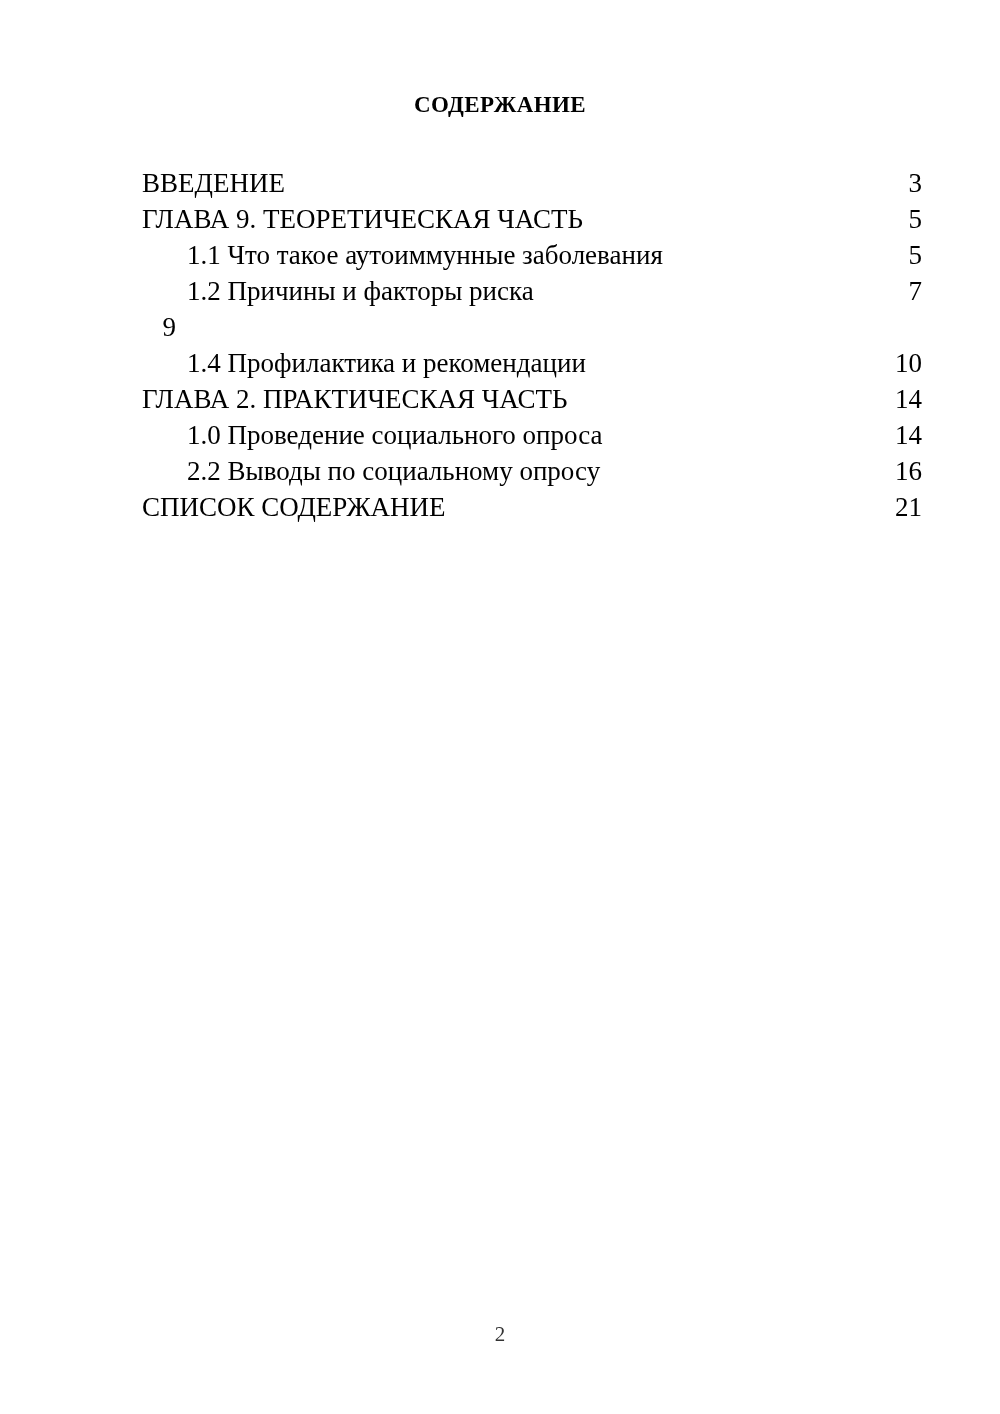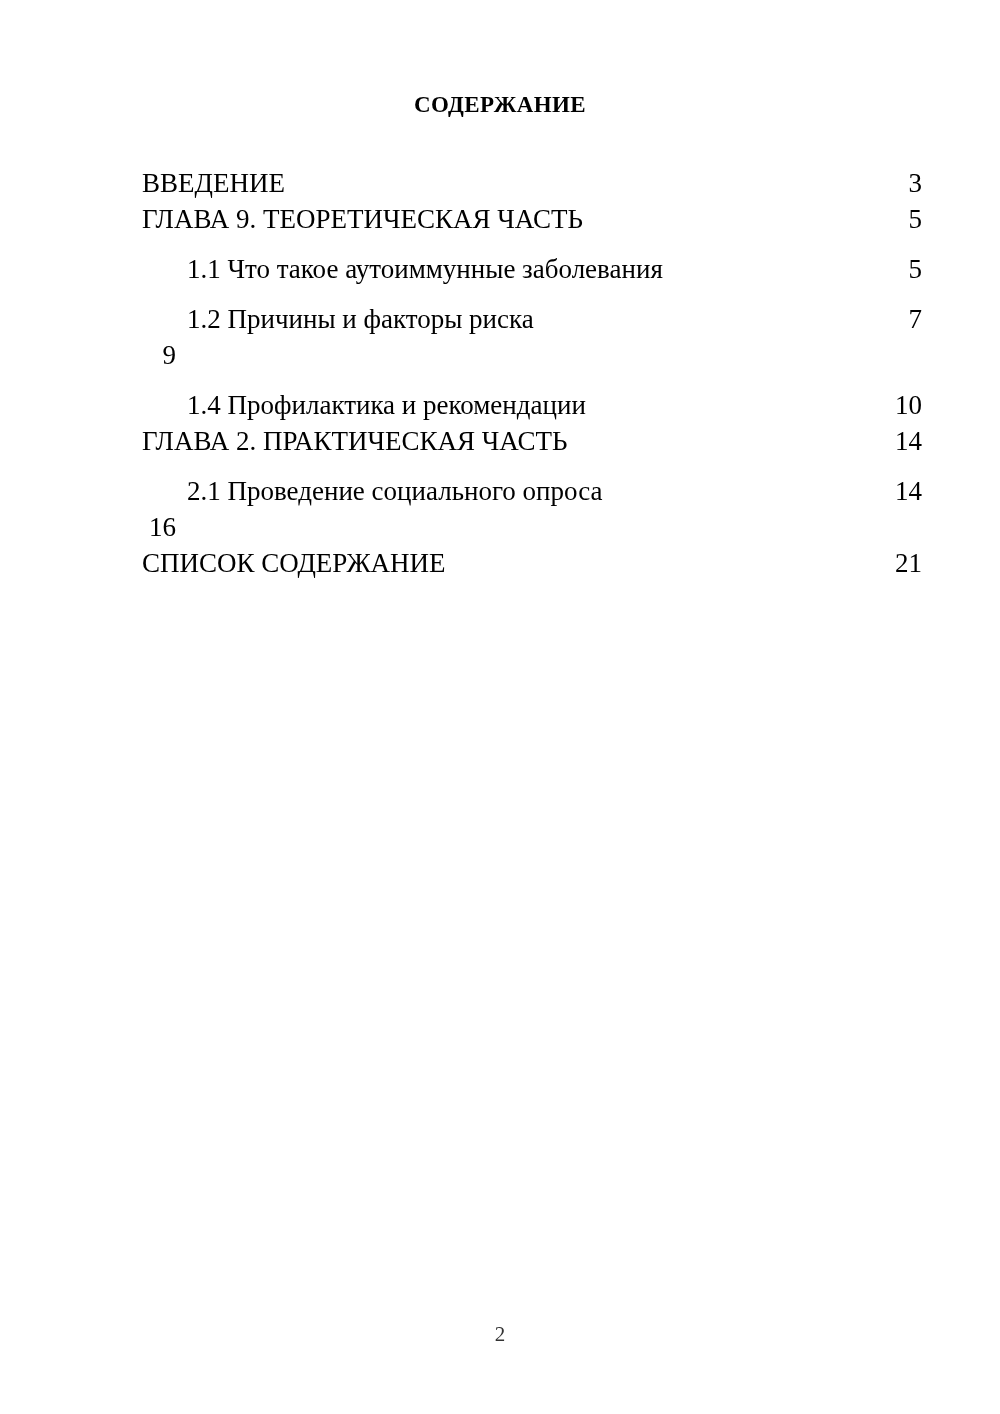--- a/index.html
+++ b/index.html
@@ -43,21 +43,20 @@
   }
   .toc-row .label {
     text-align: left;
   }
   .toc-row .page-num {
     text-align: right;
     min-width: 34px;
   }
   .lvl-2 .label {
     padding-left: 45px;
-    margin-top: 14px;
   }
   .lvl-2 .page-num,
   .lvl-1 .page-num {
     padding-right: 0;
   }
   .folio {
     position: absolute;
     top: 1322px;
     left: 0;
     width: 1000px;
@@ -103,25 +102,26 @@
       <span class="label">1.4 Профилактика и рекомендации</span>
       <span class="page-num">10</span>
     </div>
 
     <div class="toc-row lvl-1">
       <span class="label">ГЛАВА 2. ПРАКТИЧЕСКАЯ ЧАСТЬ</span>
       <span class="page-num">14</span>
     </div>
 
     <div class="toc-row lvl-2">
-      <span class="label">2.1 Проведение социального опроса</span>
+      <span class="label">1.0 Проведение социального опроса</span>
       <span class="page-num">14</span>
     </div>
 
     <div class="toc-row lvl-2">
+      <span class="label">2.2 Выводы по социальному опросу</span>
       <span class="page-num">16</span>
     </div>
 
 
     <div class="toc-row lvl-1">
       <span class="label">СПИСОК СОДЕРЖАНИЕ</span>
       <span class="page-num">21</span>
     </div>
 
   </div>

